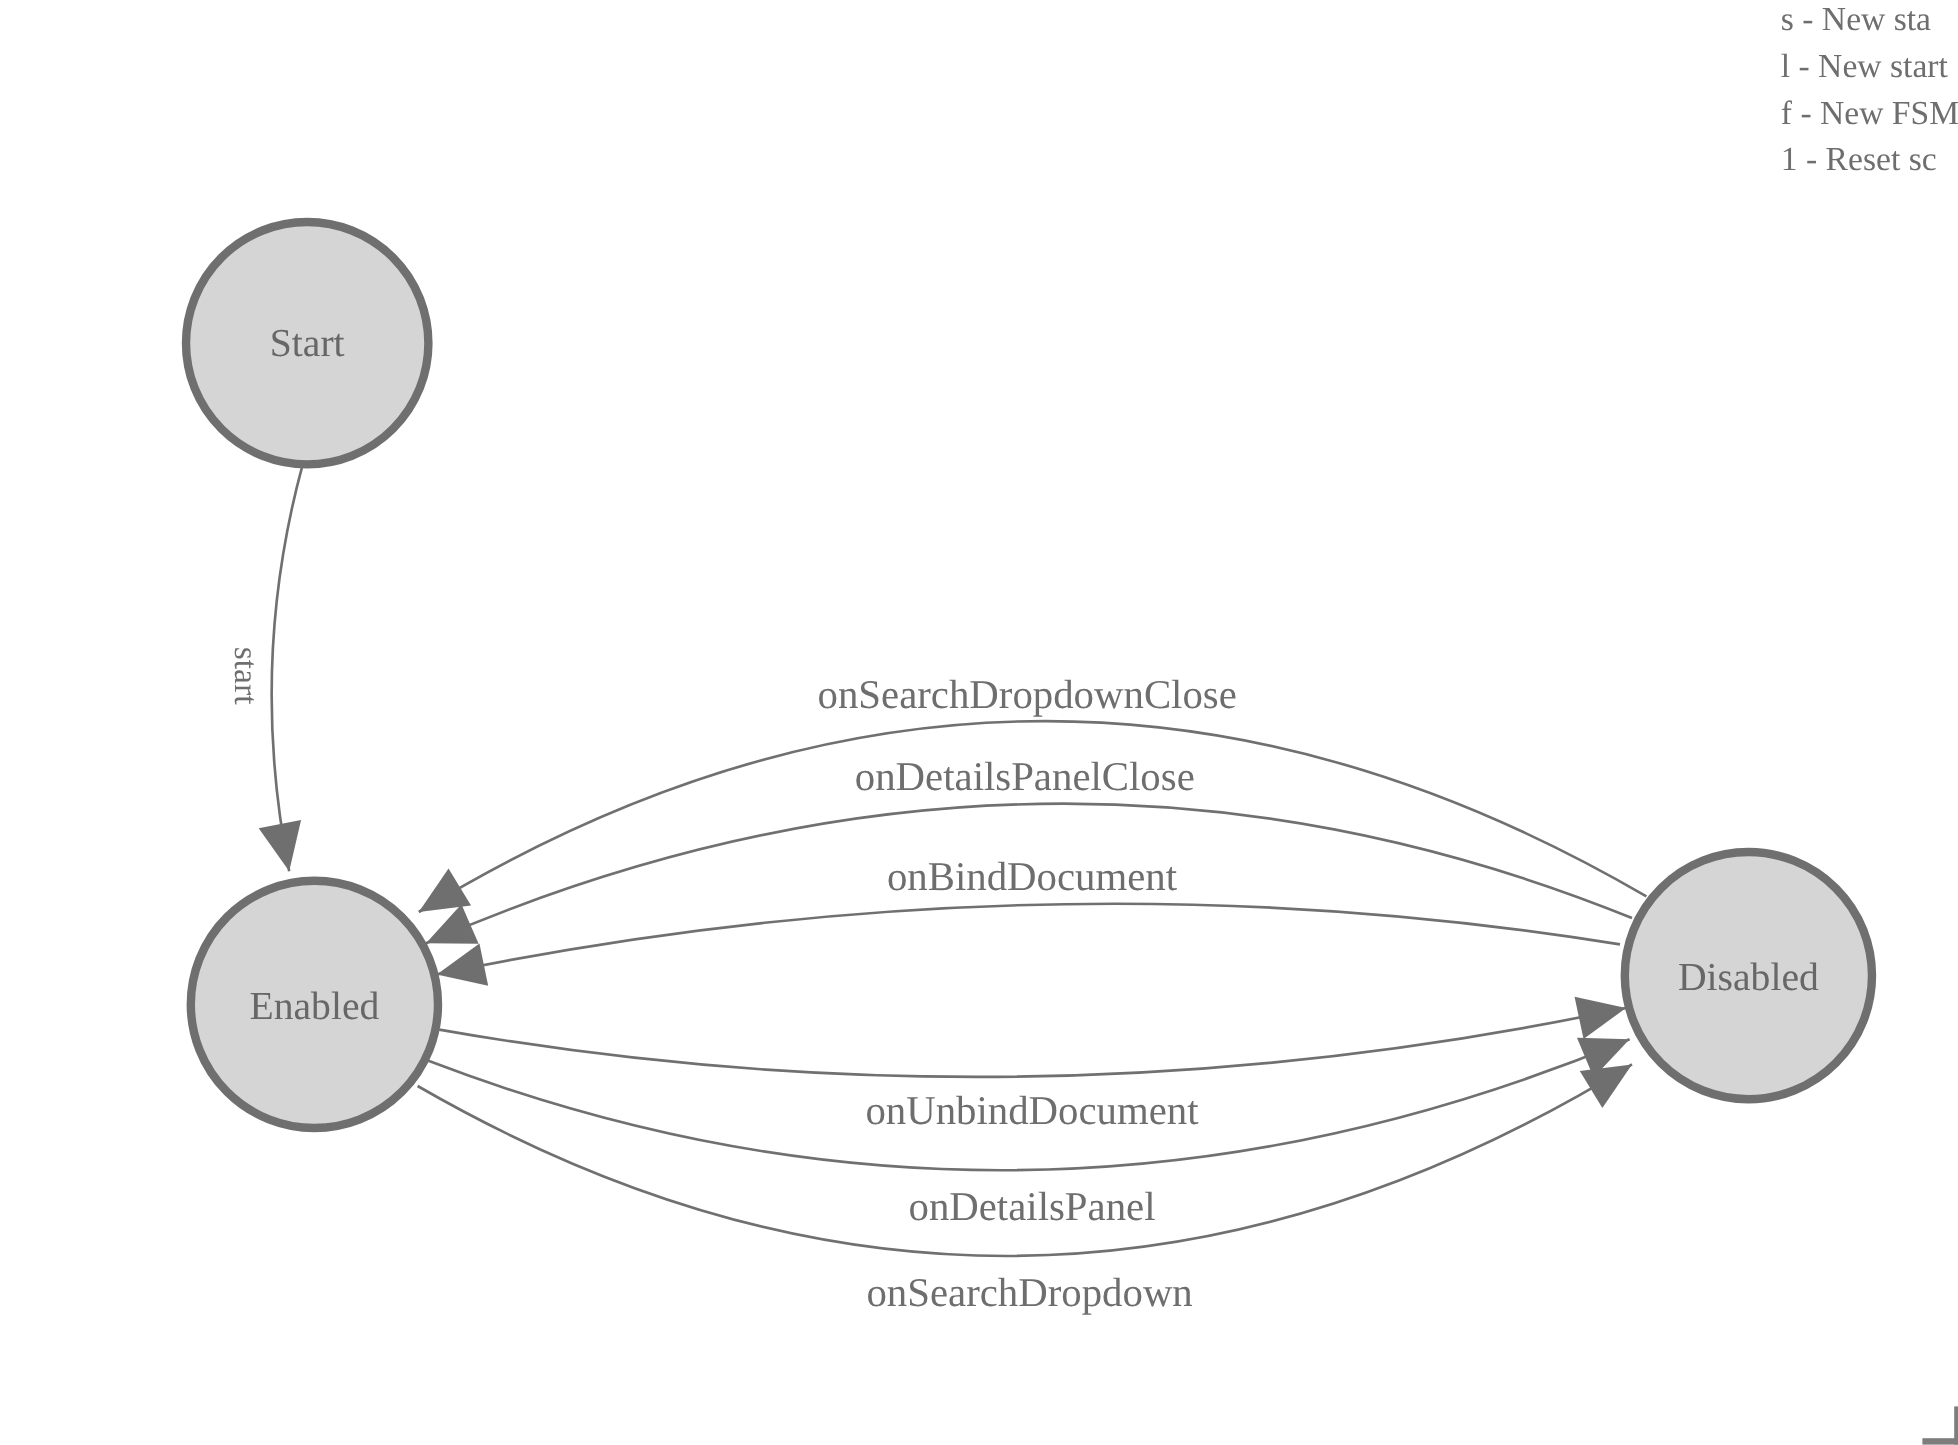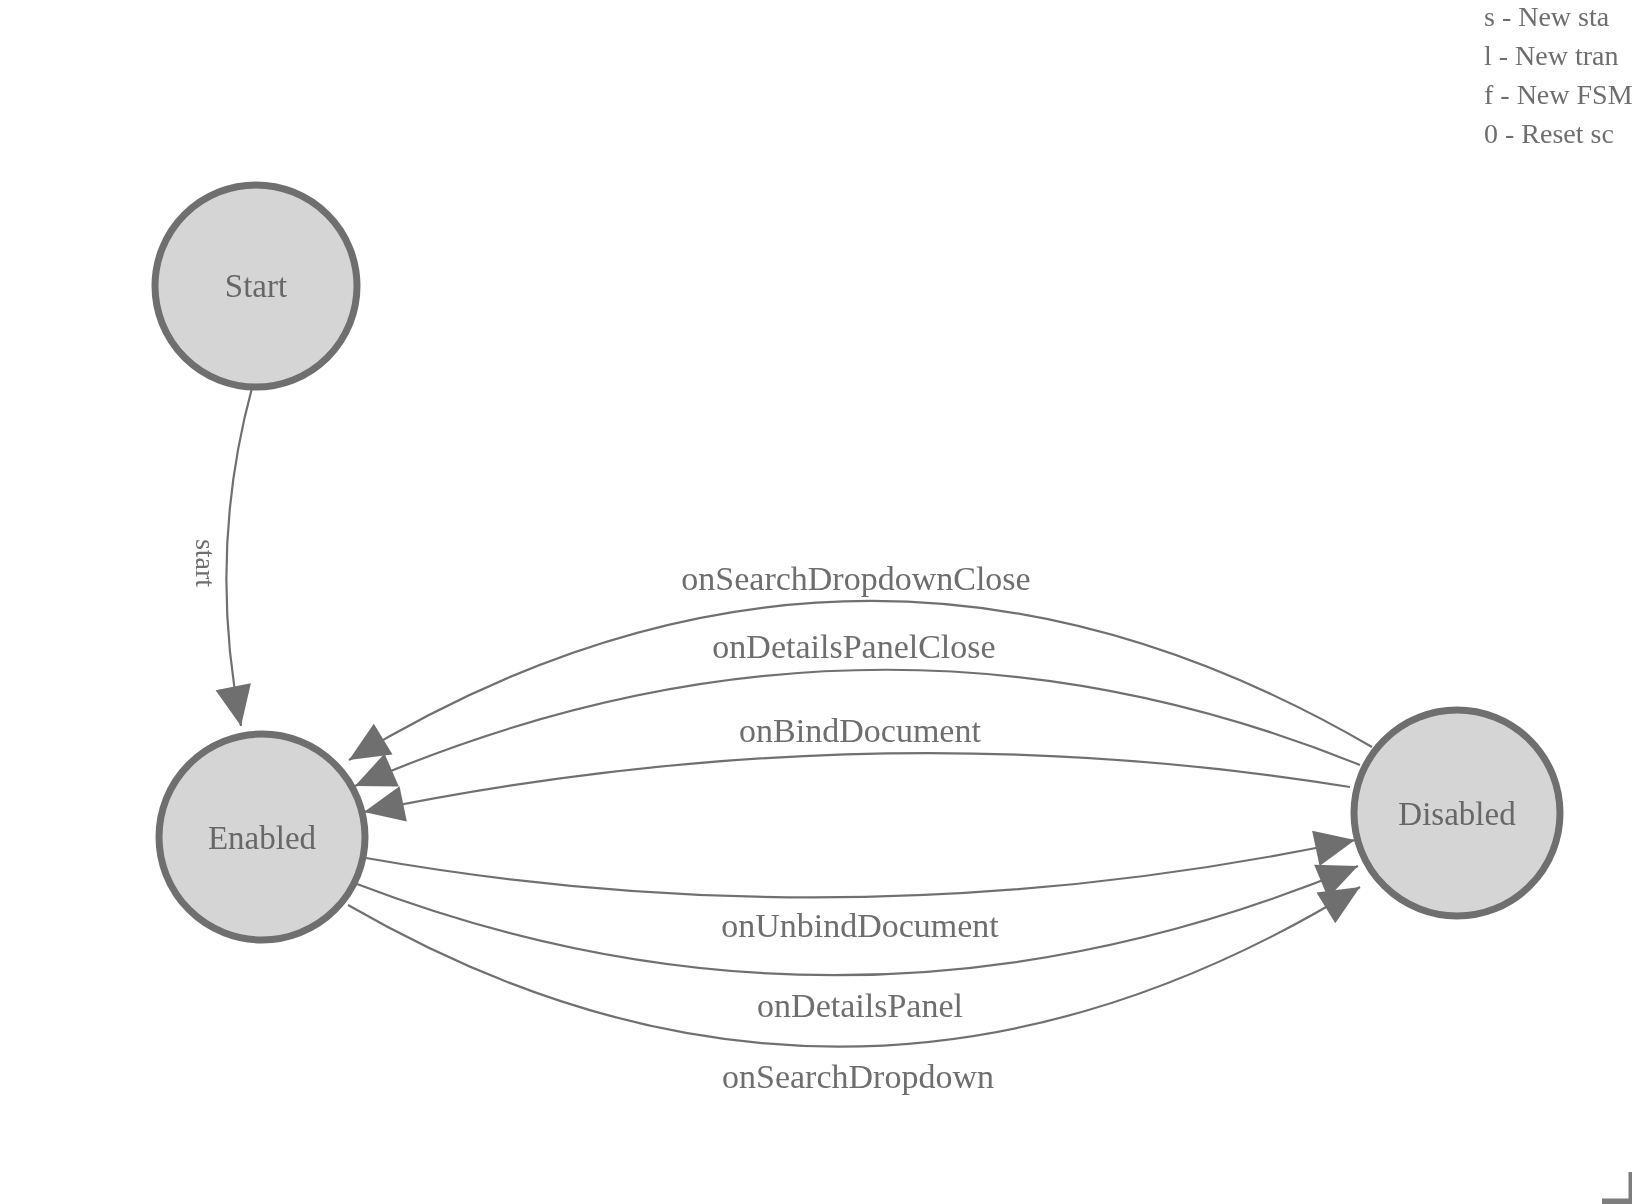--- a/index.html
+++ b/index.html
@@ -121,18 +121,18 @@
     </g>
 
     <g>
       <rect class="corner-bracket" x="1628.5" y="1172" width="4" height="32"></rect>
       <rect class="corner-bracket" x="1602" y="1198.5" width="30" height="5.5"></rect>
     </g>
   </svg>
 
   <div class="legend">
     <div>s - New sta</div>
-    <div>l - New tran</div>
+    <div>l - New start</div>
     <div>f - New FSM</div>
-    <div>0 - Reset sc</div>
+    <div>1 - Reset sc</div>
   </div>
 
 </div>
 
 </body></html>

